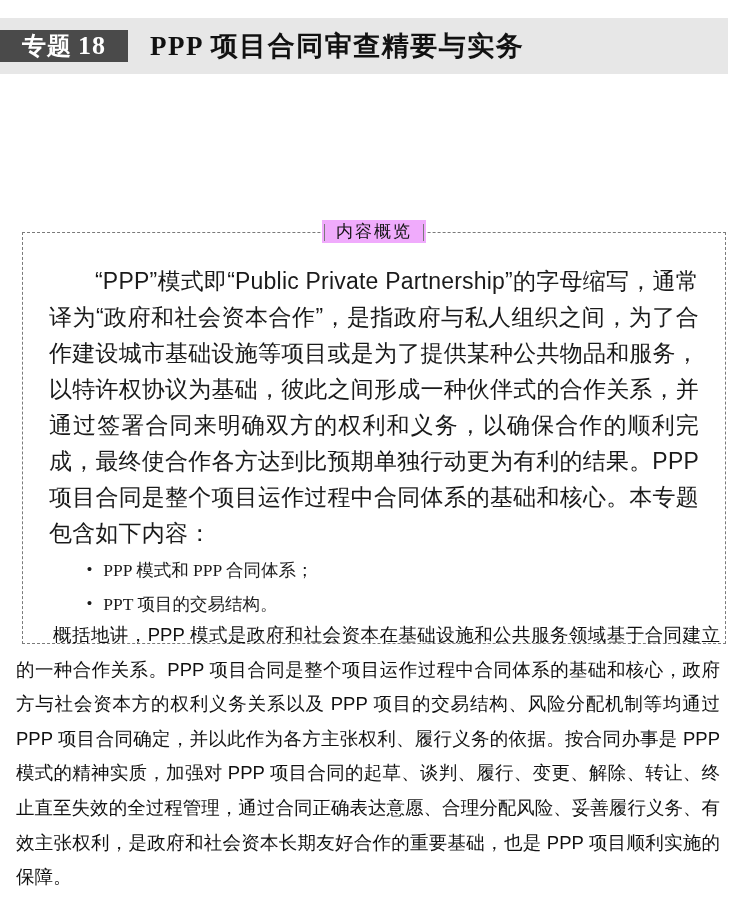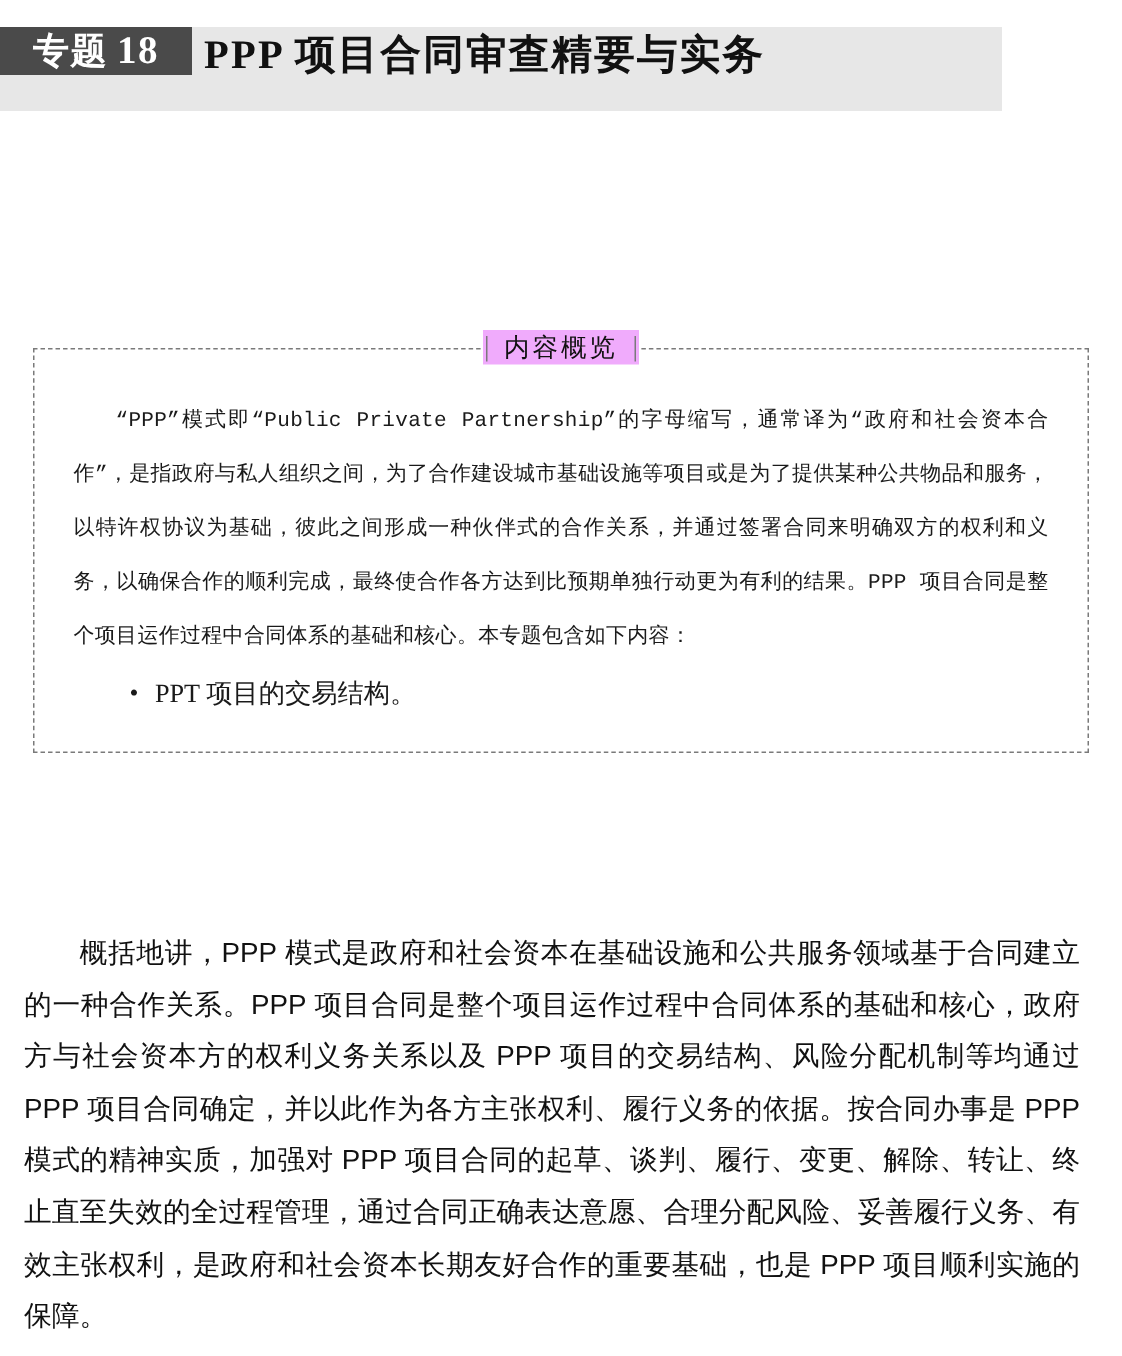--- a/index.html
+++ b/index.html
@@ -19,25 +19,25 @@
     width: 748px;
     height: 904px;
     box-sizing: border-box;
   }
 
   
   .header {
     position: absolute;
     left: 0;
     top: 18px;
-    width: 668px;
+    width: 728px;
     height: 56px;
     background: #e7e7e7;
     display: flex;
-    align-items: flex-start;
+    align-items: center;
   }
   .topic-badge {
     width: 128px;
     background: #4a4a4a;
     color: #ffffff;
     display: flex;
     align-items: center;
     justify-content: center;
     gap: 6px;
     font-size: 25px;
@@ -49,21 +49,21 @@
     font-size: 24px;
   }
   .topic-badge .t-num {
     font-size: 26px;
     font-family: "Liberation Serif", "DejaVu Serif", serif;
   }
   .header-title {
     flex: 1;
     display: flex;
     align-items: center;
-    padding-left: 8px;
+    padding-left: 22px;
     font-size: 27px;
     font-weight: bold;
     letter-spacing: 1.5px;
     color: #111111;
   }
 
   
   .overview-wrap {
     position: absolute;
     left: 22px;
@@ -95,28 +95,28 @@
     position: absolute;
     top: 4px;
     width: 1px;
     height: 17px;
     background: #7a7a7a;
   }
   .overview-legend::before { left: 2px; }
   .overview-legend::after { right: 2px; }
 
   .ov-para {
-    font-size: 14px;
+    font-size: 23px;
     line-height: 36px;
     text-align: justify;
     text-justify: inter-ideograph;
     text-indent: 2em;
     margin: 0;
     letter-spacing: 0.2px;
-    font-family: Liberation Mono, monospace;
+    font-family: Liberation Sans, sans-serif;
   }
   .ov-list {
     margin: 2px 0 0 0;
     padding: 0;
     list-style: none;
   }
   .ov-list li {
     font-size: 17.5px;
     line-height: 34px;
     padding-left: 3.1em;
@@ -165,20 +165,21 @@
       <span class="t-num">18</span>
     </div>
     <div class="header-title">PPP 项目合同审查精要与实务</div>
   </div>
 
   <div class="overview-wrap">
     <div class="overview-box">
       <div class="overview-legend">内容概览</div>
       <p class="ov-para">“PPP”模式即“Public Private Partnership”的字母缩写，通常译为“政府和社会资本合作”，是指政府与私人组织之间，为了合作建设城市基础设施等项目或是为了提供某种公共物品和服务，以特许权协议为基础，彼此之间形成一种伙伴式的合作关系，并通过签署合同来明确双方的权利和义务，以确保合作的顺利完成，最终使合作各方达到比预期单独行动更为有利的结果。PPP 项目合同是整个项目运作过程中合同体系的基础和核心。本专题包含如下内容：</p>
       <ul class="ov-list">
+        <li>PPP 模式和 PPP 合同体系；</li>
         <li>PPT 项目的交易结构。</li>
       </ul>
     </div>
   </div>
 
 
   <p class="body-para">概括地讲，PPP 模式是政府和社会资本在基础设施和公共服务领域基于合同建立的一种合作关系。PPP 项目合同是整个项目运作过程中合同体系的基础和核心，政府方与社会资本方的权利义务关系以及 PPP 项目的交易结构、风险分配机制等均通过 PPP 项目合同确定，并以此作为各方主张权利、履行义务的依据。按合同办事是 PPP 模式的精神实质，加强对 PPP 项目合同的起草、谈判、履行、变更、解除、转让、终止直至失效的全过程管理，通过合同正确表达意愿、合理分配风险、妥善履行义务、有效主张权利，是政府和社会资本长期友好合作的重要基础，也是 PPP 项目顺利实施的保障。</p>
 
 </div>
 

